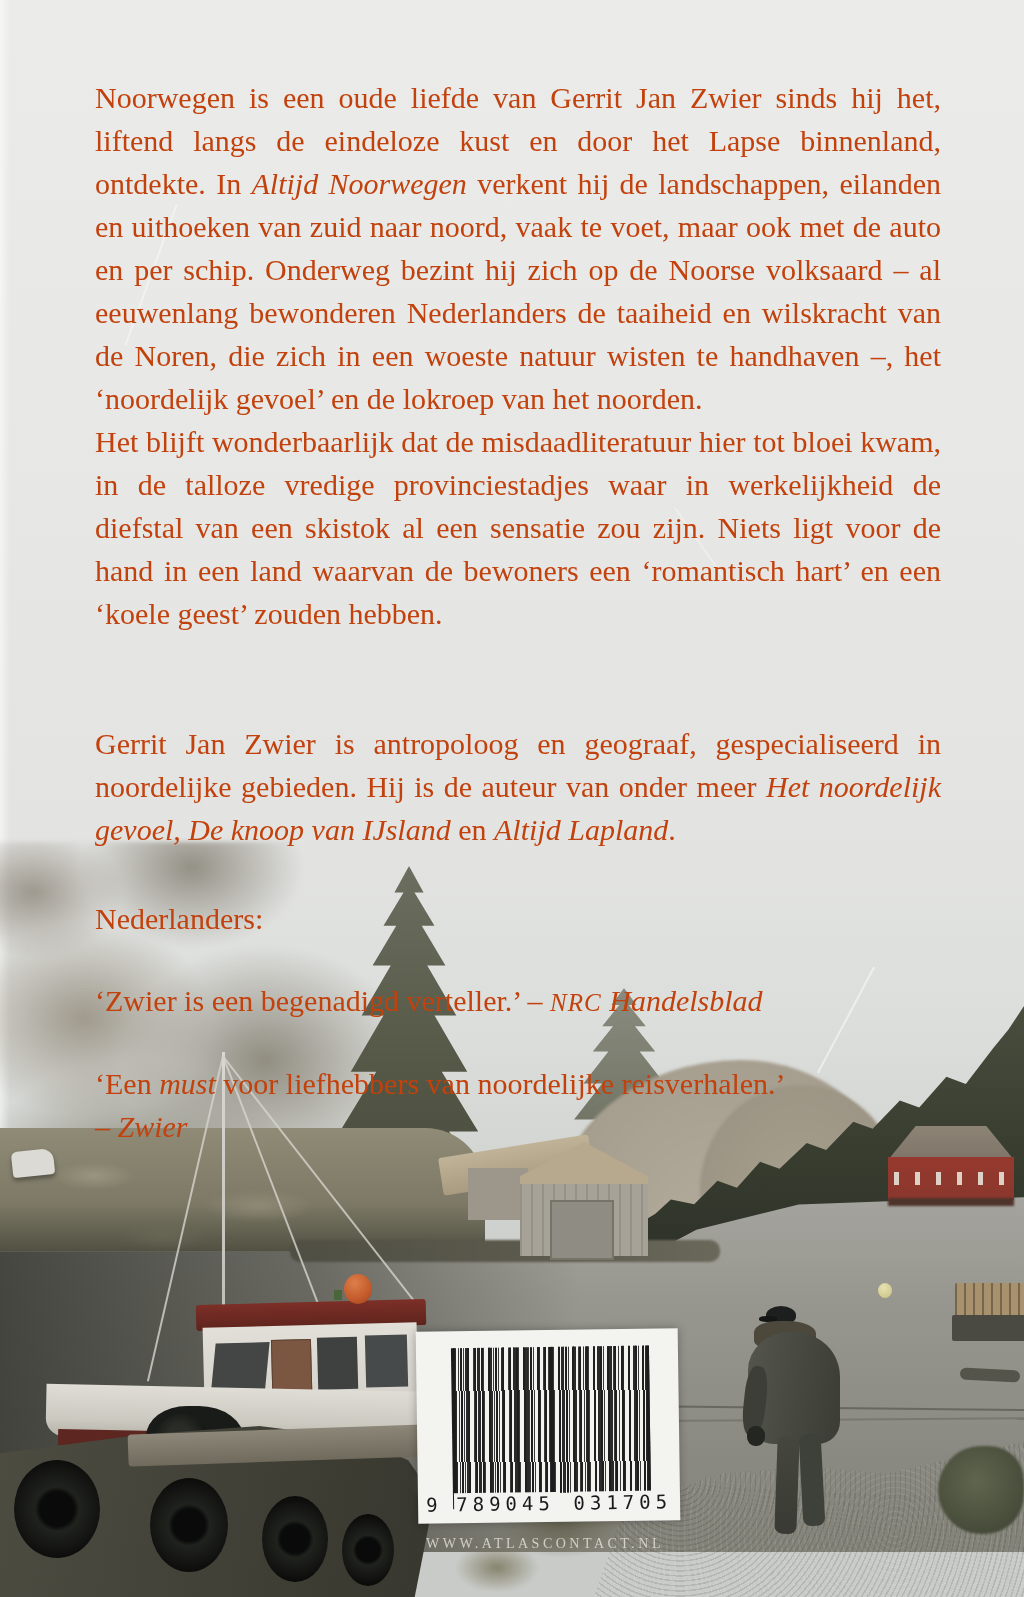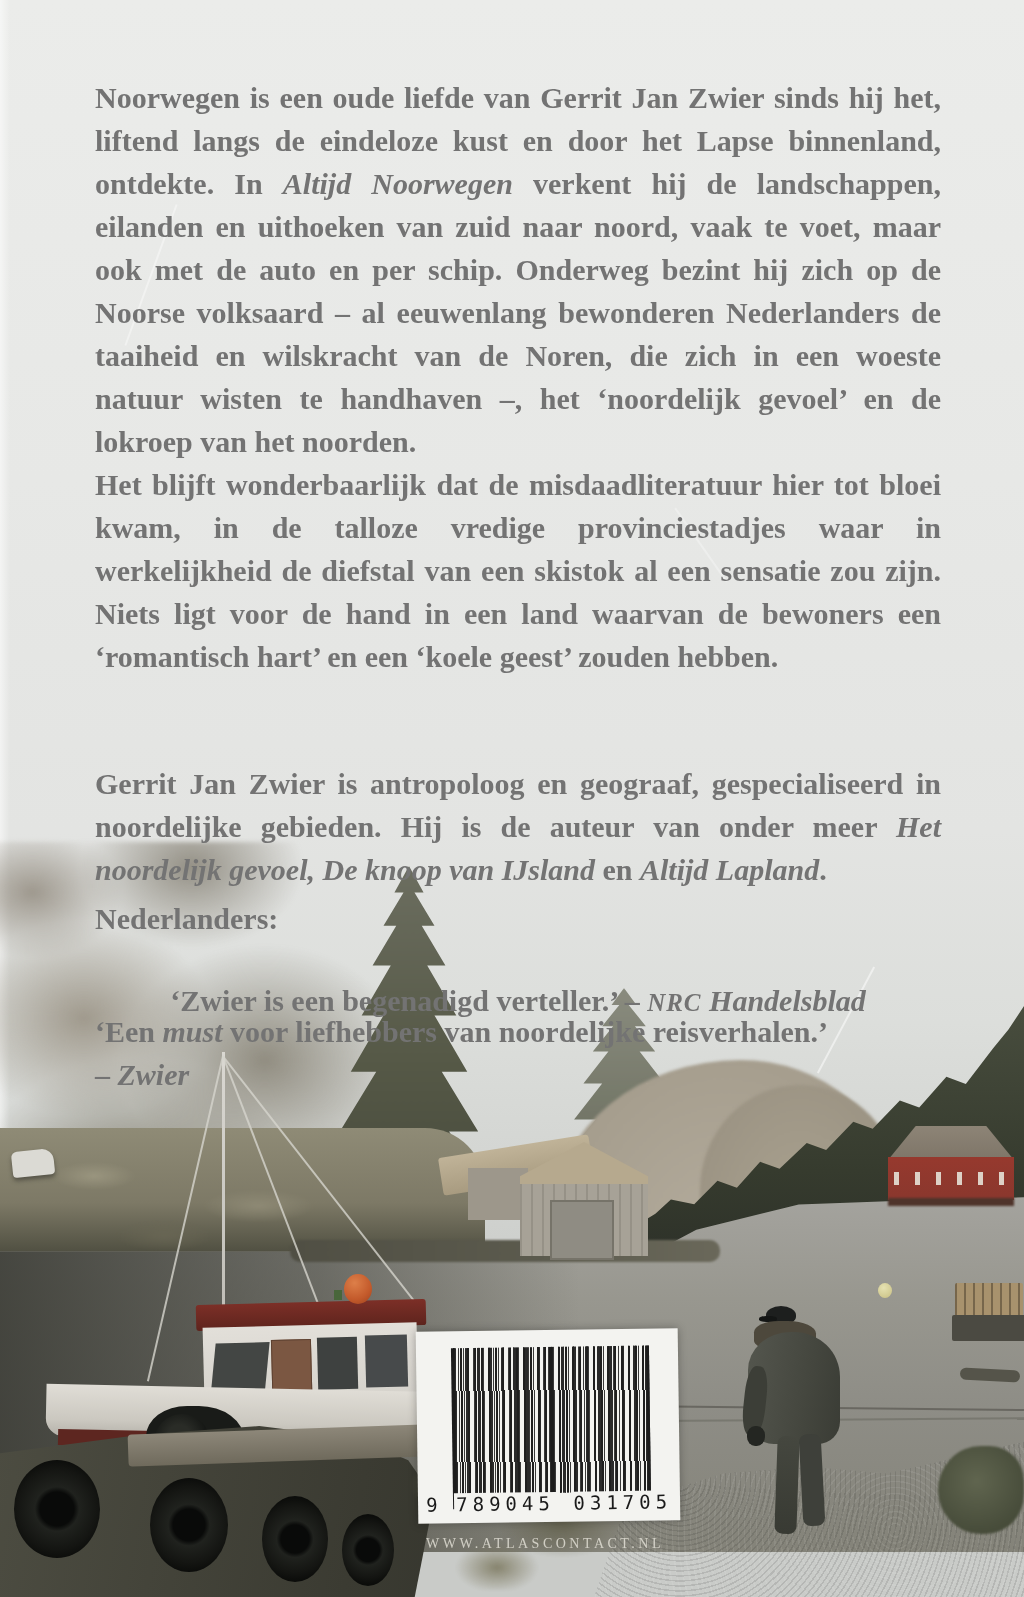--- a/index.html
+++ b/index.html
@@ -157,29 +157,29 @@
   .g1{left:35px;} .g2{left:133px;} .g3{left:230px;}
   .digits{left:6px;top:162px;width:250px;display:flex;justify-content:space-between;
     font-family:"DejaVu Sans Mono",monospace;font-size:19px;color:#1a1a1a;}
   .digits span{background:#f3f3f0;padding:0 2px;}
   .dg{letter-spacing:5px;}
   .website{left:380px;top:1536px;width:330px;text-align:center;
     font-family:"Liberation Serif",serif;font-size:14px;letter-spacing:3.5px;
     color:rgba(228,226,216,.82);}
   
   .copy{position:absolute;left:95px;width:846px;font-size:30px;line-height:43px;
-    color:#737373;text-align:justify;font-weight:bold;}
+    color:#c2410c;text-align:justify;}
   .copy.left{text-align:left;}
   .it{font-style:italic;}
   .nrc{font-style:italic;font-size:25px;letter-spacing:1px;}
   #blurb{top:76px;}
-  #bio{top:722px;margin-top:40px;}
+  #bio{top:722px;}
   #press-label{top:897px;}
-  #quote1{top:979px;text-align:center;}
-  #quote2{top:1010px;}
+  #quote1{top:979px;}
+  #quote2{top:1062px;}
 </style>
 </head>
 <body>
 
 <div class="scene">
   <div class="abs edge-light"></div>
   <div class="abs scratch s1"></div>
   <div class="abs scratch s2"></div>
   <div class="abs scratch s3"></div>
 

